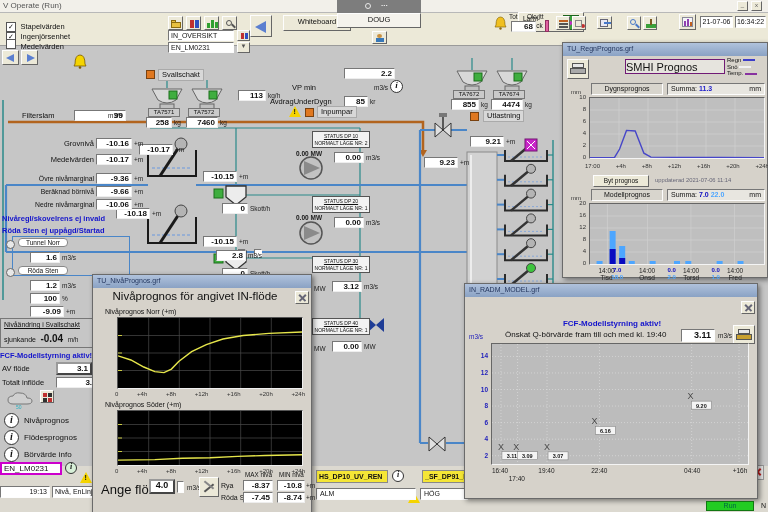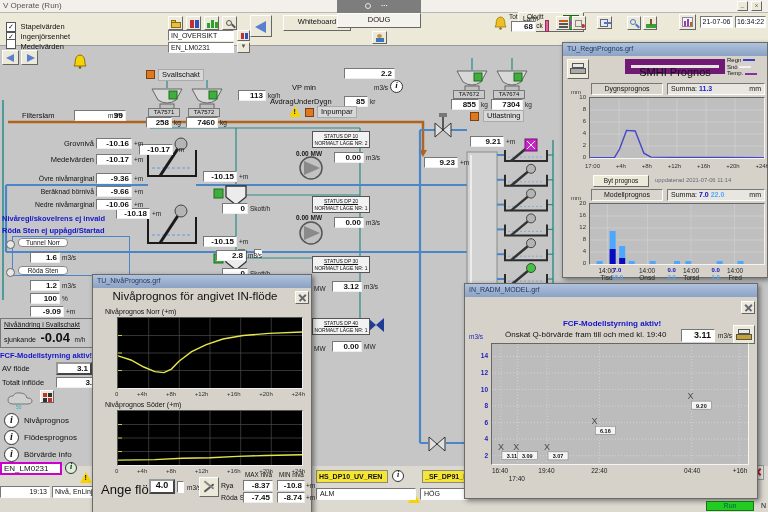--- a/index.html
+++ b/index.html
@@ -12,21 +12,21 @@
       font-size:8px;text-align:right;padding:0 2px;height:11px;line-height:9px}
   .unit{font-size:6.5px;color:#222}
   .lbl{font-size:7.5px;color:#111}
   .lbl-r{text-align:right}
   .bluetext{color:#1414cc;font-weight:bold;font-size:7.5px}
   .stbox{background:#f2f2f2;border:1px solid #555;font-size:5px;line-height:6.5px;text-align:center;padding:1px}
   .stbox .u{text-decoration:underline}
   .win{background:#d6d2ca;border:1px solid #6a6a6a;box-shadow:2px 2px 5px rgba(0,0,0,.45)}
   .wtitle{position:absolute;left:0;top:0;right:0;height:13px;background:linear-gradient(#b0c2dc,#8aa2c4);
           font-size:7px;color:#24365e;padding:2px 4px;box-sizing:border-box;white-space:nowrap;overflow:hidden}
-  .heading{background:#e6e4de;text-align:center;border:6px solid #701a75}
+  .heading{background:#e6e4de;text-align:left;border:1px solid #701a75}
   .blackchart{background:#000;border:1px solid;border-color:#555 #eee #eee #555}
   .graychart{background:#bfbfbf;border:1px solid;border-color:#666 #f4f4f4 #f4f4f4 #666}
   .xticks{display:flex;justify-content:space-between;font-size:6px;color:#333}
   .xt{position:absolute;transform:translateX(-50%);font-size:6.5px;color:#222;display:flex;flex-direction:column;align-items:center}
   .xt i,.ann i{font-style:normal;display:block;text-align:center}
   .ann{position:absolute;transform:translateX(-50%);font-size:6px;font-weight:bold}
   .ann .d{color:#0a0ac0}.ann .l{color:#4da6ff}
   [data-yticks-for]{position:absolute}
   [data-yticks-for] span{position:absolute;right:1px;font-size:6px;color:#333}
   #fcf-win [data-yticks-for] span{color:#2222bb;font-weight:bold;font-size:6.5px}
@@ -288,21 +288,21 @@
   </svg>
   <svg class="abs" style="left:495px;top:68px;z-index:2" width="34" height="24">
     <path d="M2,3 H32 L26,14 Q17,20 8,14 Z" fill="#d8d8d8" stroke="#666"></path>
     <rect x="19" y="5" width="8" height="8" fill="#3fae3f" stroke="#1c6e1c"></rect>
     <rect x="10" y="18" width="14" height="6" fill="#c0c0c0" stroke="#666"></rect>
   </svg>
   <div class="abs" style="left:453px;top:90px;width:32px;background:#cacaca;border:1px solid #777;font-size:6px;text-align:center;z-index:2">TA7672</div>
   <div class="abs" style="left:493px;top:90px;width:32px;background:#cacaca;border:1px solid #777;font-size:6px;text-align:center;z-index:2">TA7674</div>
   <div class="abs vb" style="left:451px;top:99px;width:28px;z-index:2">855</div>
   <span class="abs unit" style="left:481px;top:101px;z-index:2">kg</span>
-  <div class="abs vb" style="left:491px;top:99px;width:32px;z-index:2">7304</div>
+  <div class="abs vb" style="left:491px;top:99px;width:32px;z-index:2">4474</div>
   <span class="abs unit" style="left:525px;top:101px;z-index:2">kg</span>
   <div class="abs orangebox" style="left:470px;top:112px;z-index:2"></div>
   <div class="abs" style="left:483px;top:110px;background:#d8d8d8;border:1px solid #aaa;font-size:7.5px;padding:1px 3px;z-index:2">Utlastning</div>
 
   <div class="abs stbox" style="left:312px;top:131px;width:58px;z-index:2">
     <div class="u">STATUS DP 10</div>
       <div>NORMALT LÄGE NR: 2</div>
   </div>
   <div class="abs stbox" style="left:312px;top:196px;width:58px;z-index:2">
     <div class="u">STATUS DP 20</div>
@@ -388,21 +388,21 @@
   <div class="abs vb" style="left:30px;top:280px;width:30px;z-index:2">1.2</div>
   <span class="abs unit" style="left:62px;top:282px;z-index:2">m3/s</span>
   <div class="abs vb" style="left:30px;top:293px;width:30px;z-index:2">100</div>
   <span class="abs unit" style="left:62px;top:295px;z-index:2">%</span>
   <div class="abs vb" style="left:30px;top:306px;width:34px;z-index:2">-9.09</div>
   <span class="abs unit" style="left:66px;top:308px;z-index:2">+m</span>
 
   <div class="abs" style="left:0;top:318px;width:110px;height:30px;border:1px solid #777;z-index:2">
     <div style="font-size:6.8px;text-decoration:underline;padding:2px 0 0 3px">Nivåändring i Svallschakt</div>
     <span style="font-size:7px;padding-left:3px">sjunkande</span>
-    <span style="font-size:13px;font-weight:bold">-0.04</span>
+    <span style="font-size:10px;font-weight:bold">-0.04</span>
     <span class="unit">m/h</span>
   </div>
   <svg class="abs" style="left:112px;top:318px;z-index:2" width="26" height="28">
     <rect x="1" y="1" width="24" height="26" fill="#f2f2f2" stroke="#111" stroke-width="1.5"></rect>
     <path d="M4,10 L19,20" stroke="#2050c0" stroke-width="2.5"></path>
     <polygon points="21,22 13,20 18,15" fill="#2050c0"></polygon>
     <path d="M3,7 Q8,4 13,7 Q18,10 23,7" stroke="#40b0d0" stroke-width="1.2" fill="none"></path>
   </svg>
 
   <div class="abs bluetext" style="left:0px;top:352px;z-index:2">FCF-Modellstyrning aktiv!</div>

